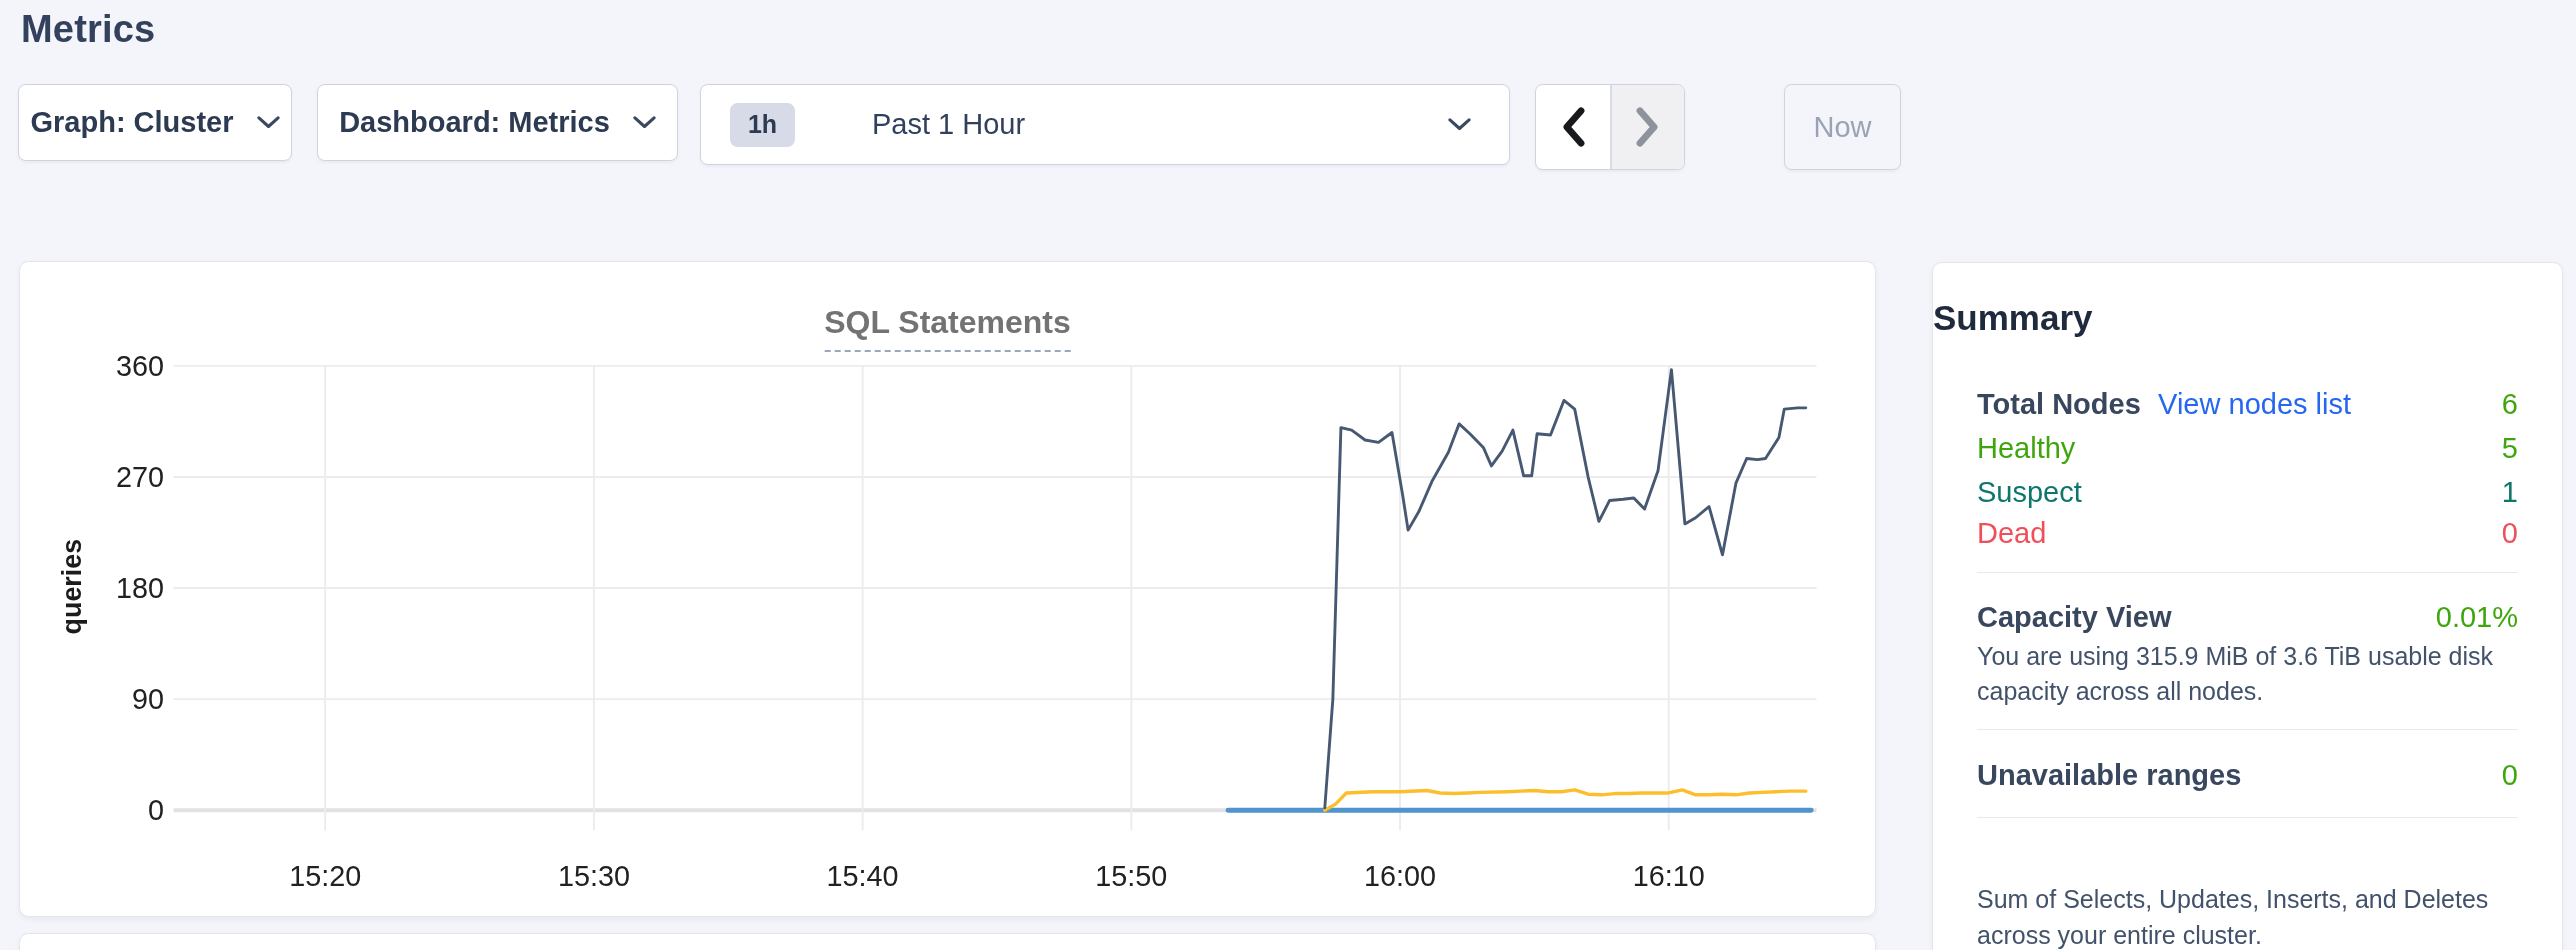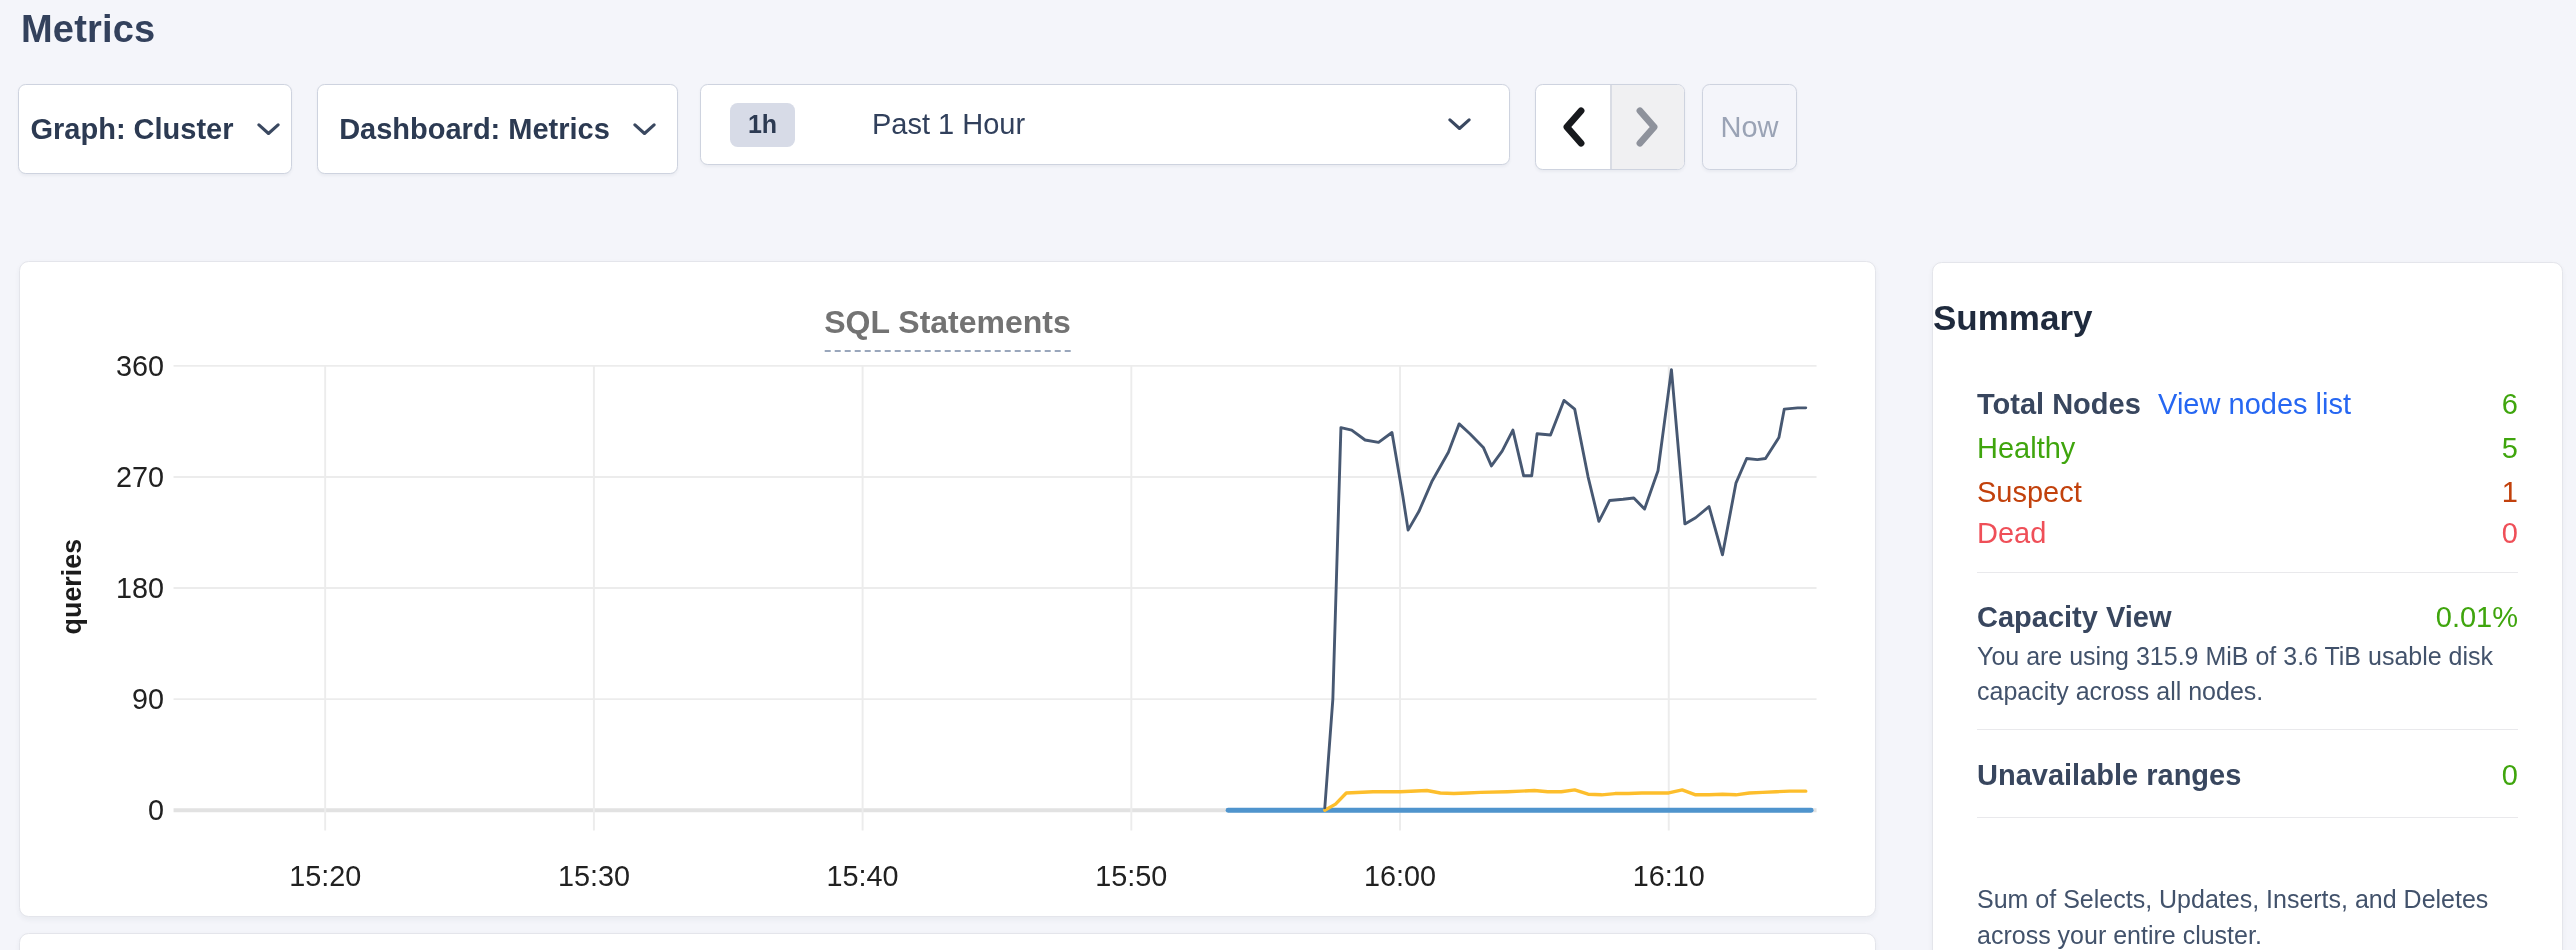--- a/index.html
+++ b/index.html
@@ -16,42 +16,42 @@
     font-size:38px; font-weight:600; color:#33415c; letter-spacing:0.2px;
   }
   
   .ctl {
     position:absolute; top:84px; background:#ffffff;
     border:1.9px solid #ced3df; border-radius:7.7px;
     display:flex; align-items:center; justify-content:center;
     box-shadow:0 1.9px 2.9px rgba(40,50,80,.05);
     cursor:pointer;
   }
-  .dropdown { height:90px; gap:23px; font-size:29px; font-weight:700; color:#2c3a52; }
+  .dropdown { height:77px; gap:23px; font-size:29px; font-weight:700; color:#2c3a52; }
   #graph-dd { left:18px;  width:274px; }
   #dash-dd  { left:317px; width:361px; }
   .chev { width:23px; height:14.4px; }
   .chev polyline { fill:none; stroke:#3a4860; stroke-width:3.2; stroke-linecap:round; stroke-linejoin:round; }
   #time-sel { left:700px; width:810px; height:81px; justify-content:flex-start; padding:0 38px 0 29px;gap:48px; }
   .time-badge {
     width:65px; height:44px; border-radius:7.7px; background:#d7dbe7;
     display:flex; align-items:center; justify-content:center;
     font-size:25px; font-weight:700; color:#2c3a52; flex:0 0 auto;
   }
   .time-label { margin-left:29px; font-size:29px; font-weight:500; color:#31405c; flex:1 1 auto; }
   #arrow-group { left:1535px; width:150px; height:86px; padding:0; overflow:hidden; background:#ffffff; }
   .arrow-half { width:50%; height:100%; display:flex; align-items:center; justify-content:center; }
   .arrow-half.disabled { background:#f0f0f2; }
   .arrow-divider { position:absolute; left:50%; top:0; width:1.9px; height:100%; background:#d9dce4; }
   .arrow-ic { width:25px; height:40px; }
   .arrow-ic polyline { fill:none; stroke-width:7; stroke-linecap:round; stroke-linejoin:round; }
   .arrow-prev polyline { stroke:#17191d; }
   .arrow-next polyline { stroke:#8e929c; }
   #now-btn {
-    left:1702px; width:95px; height:86px; background:transparent;
+    left:1784px; width:117px; height:86px; background:transparent;
     font-size:29px; font-weight:500; color:#9aa3b5; cursor:default;
   }
   
   .card {
     position:absolute; background:#ffffff;
     border:1.9px solid #e4e5eb; border-radius:9.6px;
     box-shadow:0 2.9px 4.8px rgba(40,50,80,.05);
   }
   #chart-card { left:19px; top:261px; width:1857px; height:656px; }
   #chart-title {
@@ -69,21 +69,21 @@
     position:absolute; top:35px; left:0; width:100%; text-align:left;
     font-size:35px; font-weight:700; color:#1f2a3d;
   }
   .sum-row {
     position:absolute; left:44px; right:44px;
     display:flex; align-items:center; font-size:29px; color:#38465e;
   }
   .sum-row .val { margin-left:auto; font-weight:400; }
   .b { font-weight:700; }
   .green  { color:#3fa50d; }
-  .orange { color:#c2410c;gap:20px; }
+  .orange { color:#0f766e;gap:20px; }
   .red    { color:#ef4f58; }
   .link   { color:#2667f2; margin-left:17.3px; cursor:pointer; font-weight:400; }
   .divider { position:absolute; left:44px; right:44px; height:0; border-top:1.9px solid #e9e9ec; }
   .desc {
     position:absolute; left:44px; right:38px;
     font-size:25px; line-height:35px; color:#42526b;
   }
 </style>
 </head>
 <body>

